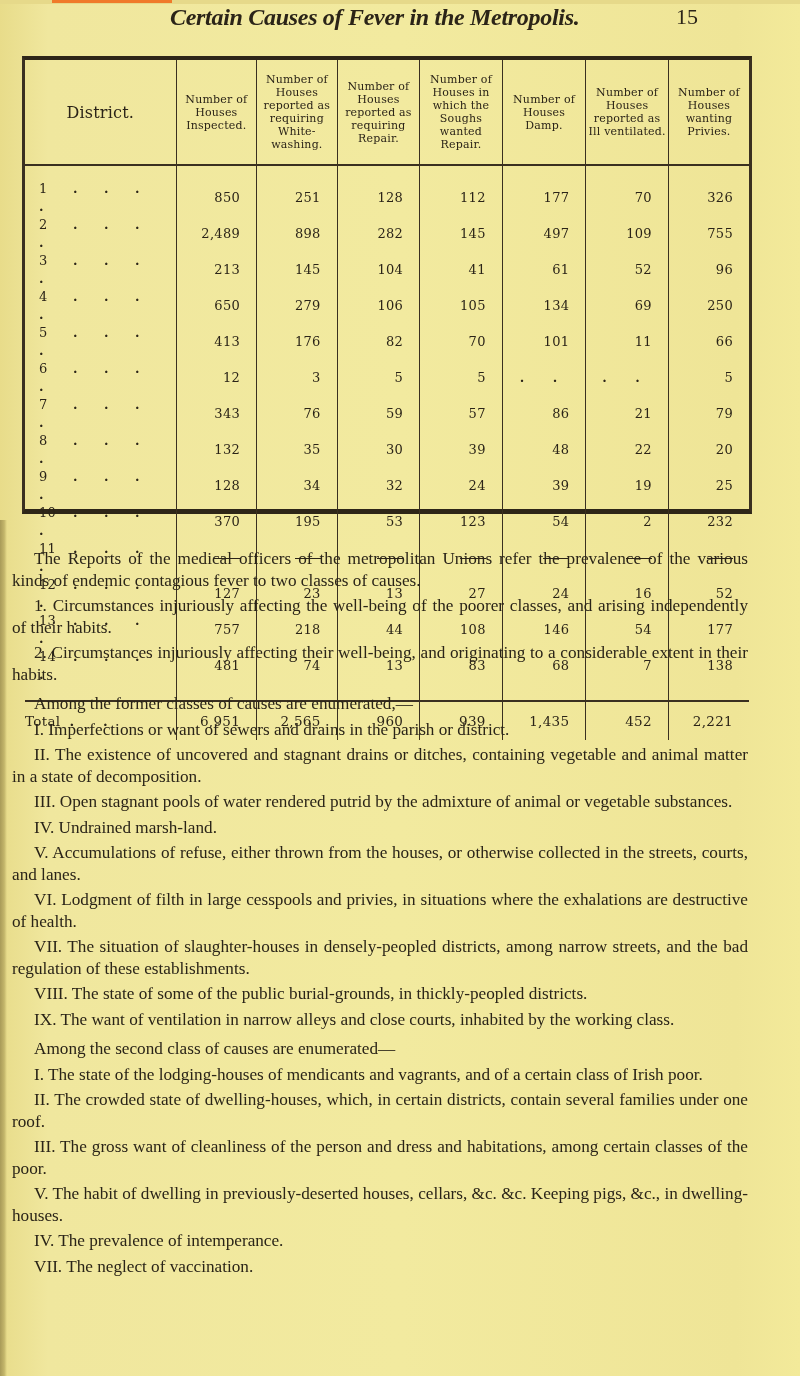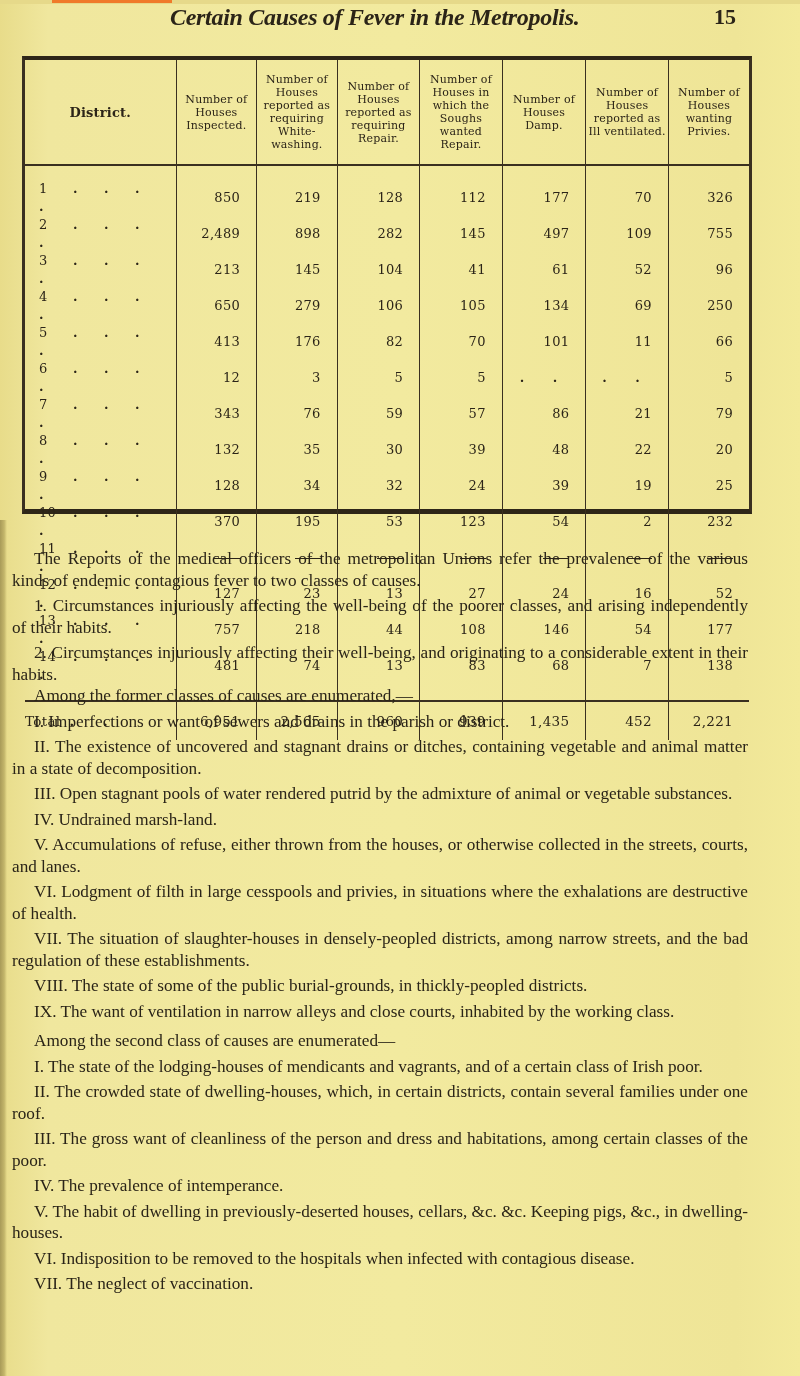--- a/index.html
+++ b/index.html
@@ -48,26 +48,25 @@
       top: 2px;
       font-family: "Liberation Serif", serif;
       font-style: italic;
       font-weight: bold;
       font-size: 24px;
       letter-spacing: -0.3px;
       color: #2b2418;
     }
     .page-number {
       position: absolute;
-      left: 714px;
+      left: 676px;
       top: 2px;
       font-family: "Liberation Serif", serif;
       font-size: 22px;
       color: #2b2418;
-      font-weight: bold;
     }
 
     
     .table-wrap {
       position: absolute;
       left: 22px;
       top: 56px;
       width: 730px;
       height: 458px;
       border-left: 3px solid #3a3020;
@@ -90,21 +89,21 @@
       line-height: 13px;
       vertical-align: middle;
       text-align: center;
       padding: 0 2px;
       border-left: 1px solid #3a3020;
       border-bottom: 2px solid #3a3020;
       height: 104px;
       letter-spacing: 0.2px;
     }
     table.stats th:first-child { border-left: none; }
-    table.stats th.district-head { font-size: 13px; font-weight: bold; }
+    table.stats th.district-head { font-size: 16px; }
     table.stats td {
       border-left: 1px solid #3a3020;
       text-align: right;
       padding: 0 16px 0 0;
       height: 19px;
       line-height: 18px;
       font-size: 13px;
       letter-spacing: 0.3px;
     }
     table.stats td:first-child {
@@ -144,21 +143,21 @@
       font-family: "Liberation Serif", serif;
       font-size: 17.2px;
       line-height: 21.5px;
       color: #2a2418;
       text-align: justify;
     }
     .body-text p {
       margin: 0;
       text-indent: 22px;
     }
-    .body-text p.gap-before { }
+    .body-text p.gap-before { margin-top: 8px; }
     .body-text p.gap-big { margin-top: 8px; }
     .body-text p.item { margin-top: 4px; }
   </style>
 </head>
 <body>
 
 <div class="top-strip">
   <div class="orange"></div>
 </div>
 <div class="left-binding"></div>
@@ -199,21 +198,21 @@
           <td></td>
           <td></td>
           <td></td>
           <td></td>
           <td></td>
           <td></td>
       </tr>
     <tr>
           <td><span style="display: inline-block; width: 20px;">1</span><span class="dots">. . . .</span></td>
           <td>850</td>
-          <td>219</td>
+          <td>251</td>
           <td>128</td>
           <td>112</td>
           <td>177</td>
           <td>70</td>
           <td>326</td>
         </tr>
         <tr>
           <td><span style="display: inline-block; width: 20px;">2</span><span class="dots">. . . .</span></td>
           <td>2,489</td>
           <td>898</td>
@@ -381,18 +380,17 @@
       <p class="item">VI. Lodgment of filth in large cesspools and privies, in situations where the exhalations are destructive of health.</p>
       <p class="item">VII. The situation of slaughter-houses in densely-peopled districts, among narrow streets, and the bad regulation of these establishments.</p>
       <p class="item">VIII. The state of some of the public burial-grounds, in thickly-peopled districts.</p>
       <p class="item">IX. The want of ventilation in narrow alleys and close courts, inhabited by the working class.</p>
     </div>
   <p class="gap-big">Among the second class of causes are enumerated—</p>
   <div id="second-list">
       <p class="item">I. The state of the lodging-houses of mendicants and vagrants, and of a certain class of Irish poor.</p>
       <p class="item">II. The crowded state of dwelling-houses, which, in certain districts, contain several families under one roof.</p>
       <p class="item">III. The gross want of cleanliness of the person and dress and habitations, among certain classes of the poor.</p>
+      <p class="item">V. The habit of dwelling in previously-deserted houses, cellars, &amp;c. &amp;c. Keeping pigs, &amp;c., in dwelling-houses.</p>
       <p class="item">IV. The prevalence of intemperance.</p>
-      <p class="item">V. The habit of dwelling in previously-deserted houses, cellars, &amp;c. &amp;c. Keeping pigs, &amp;c., in dwelling-houses.</p>
-      <p class="item">VI. Indisposition to be removed to the hospitals when infected with contagious disease.</p>
       <p class="item">VII. The neglect of vaccination.</p>
     </div>
 </div>
 
 </body></html>

